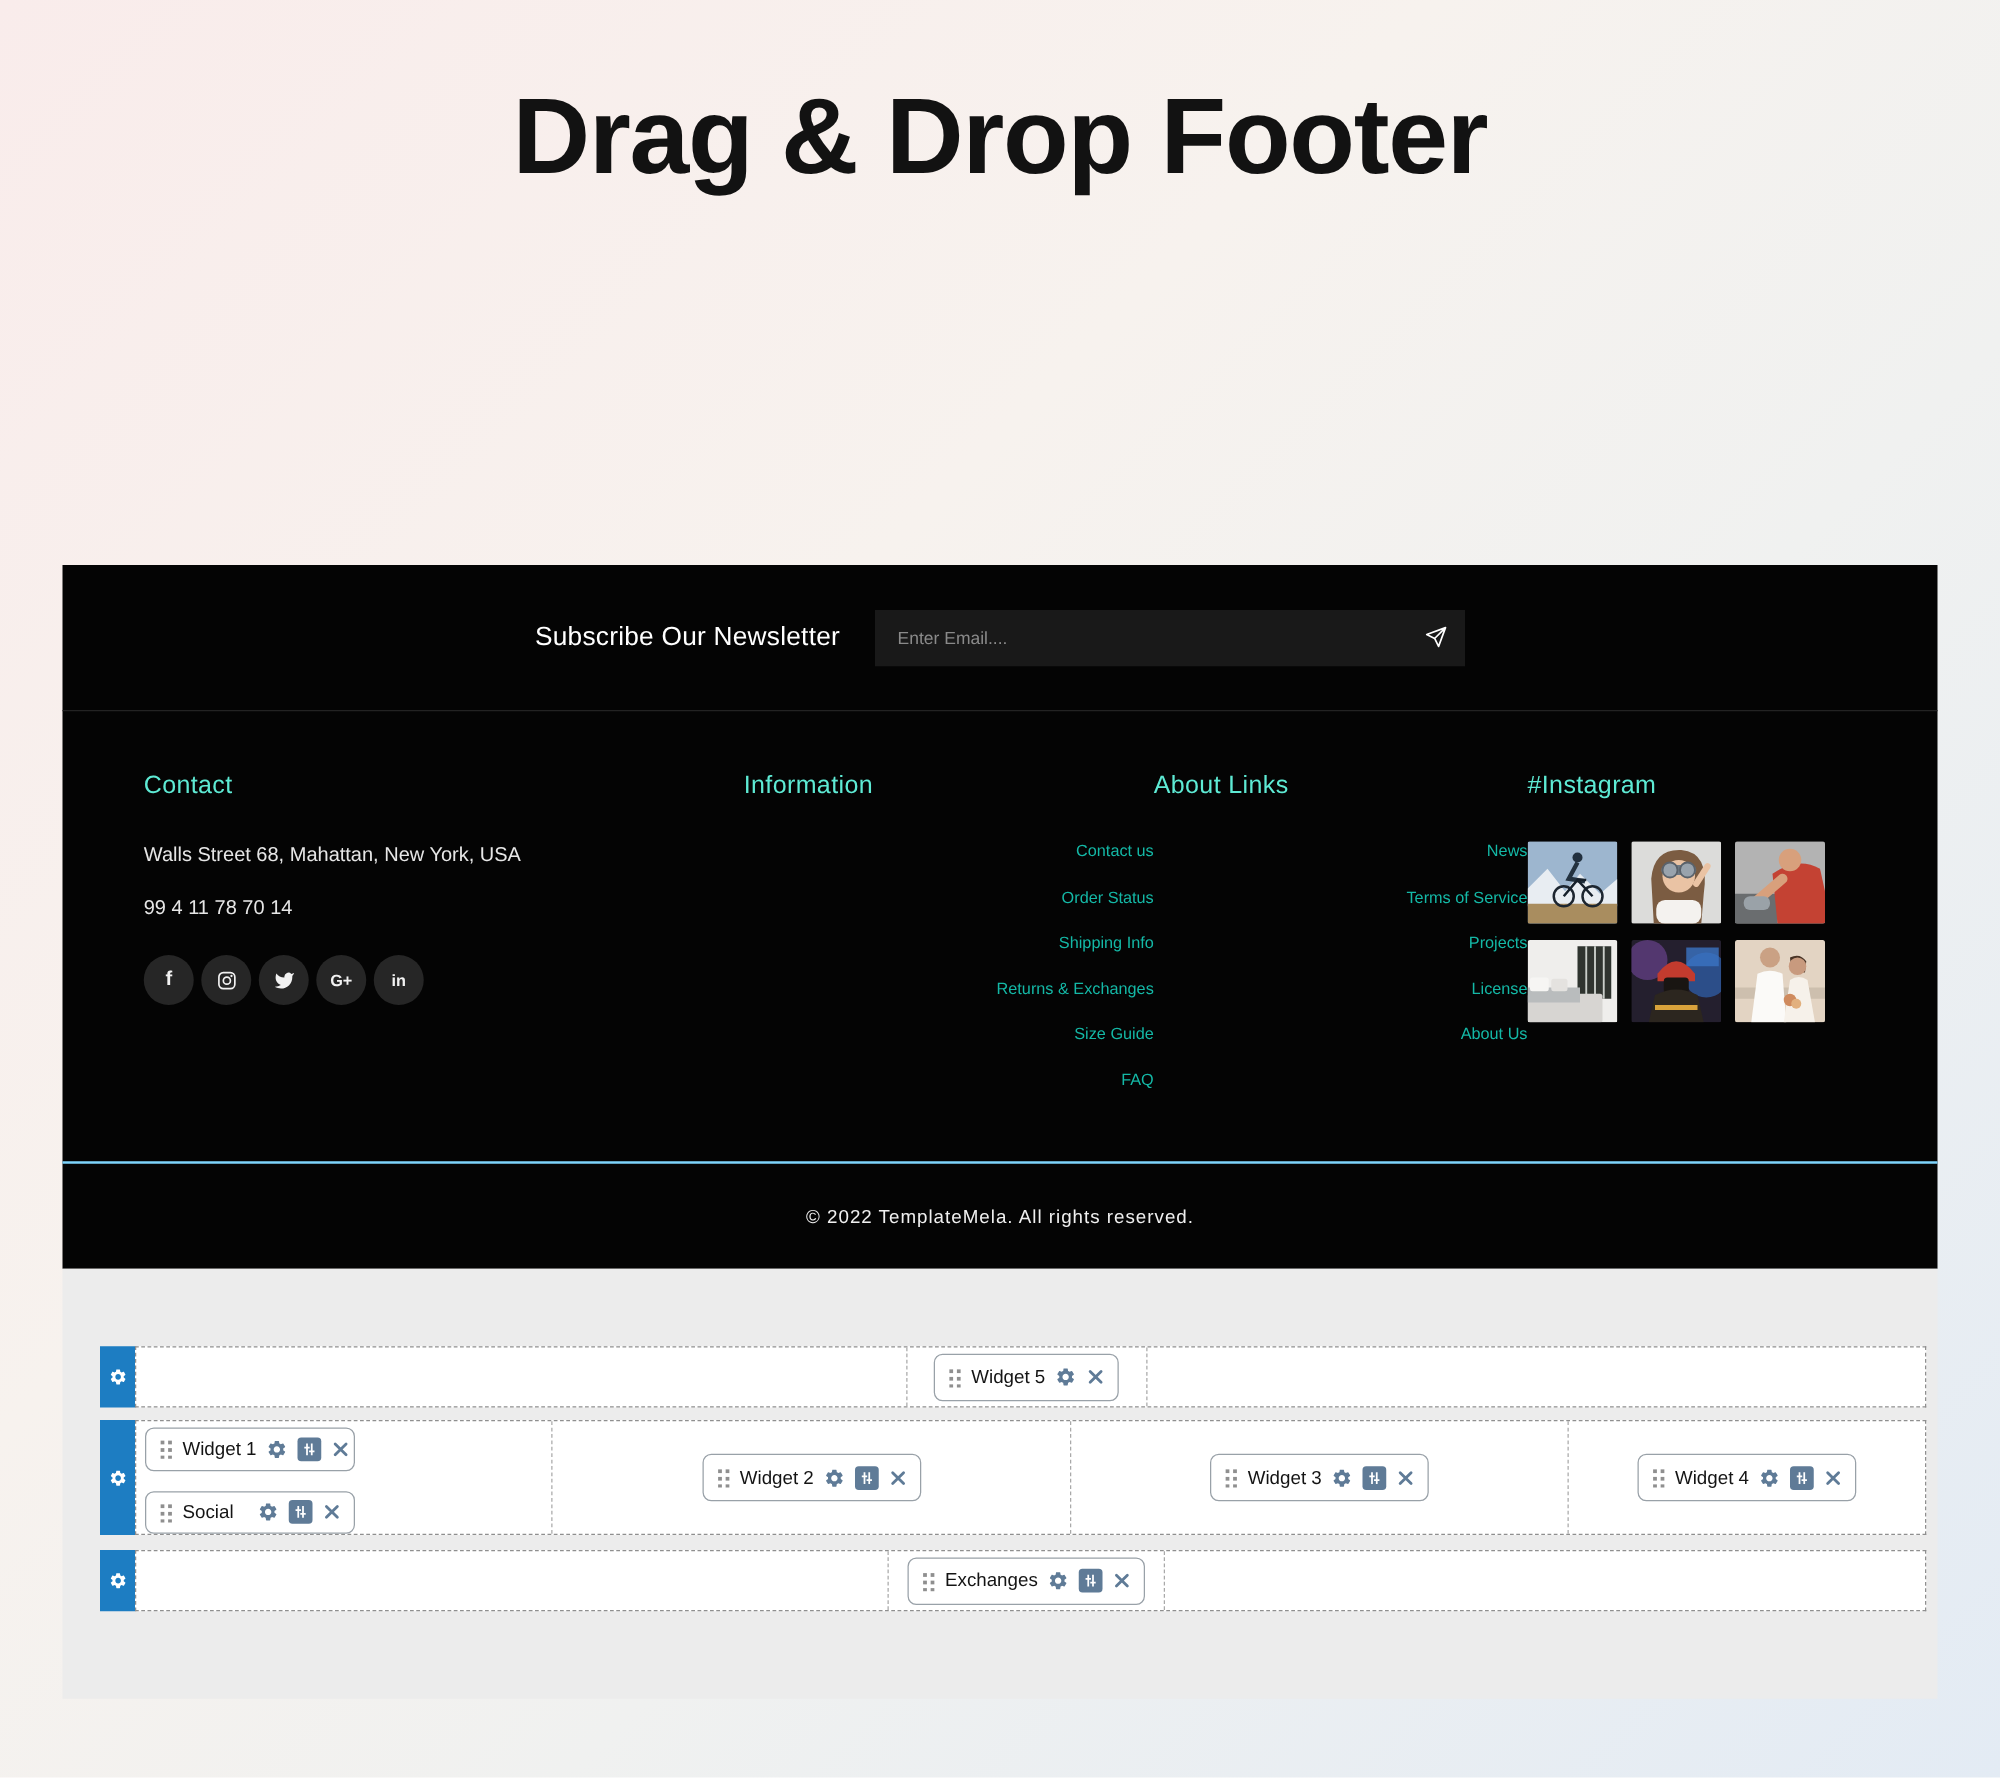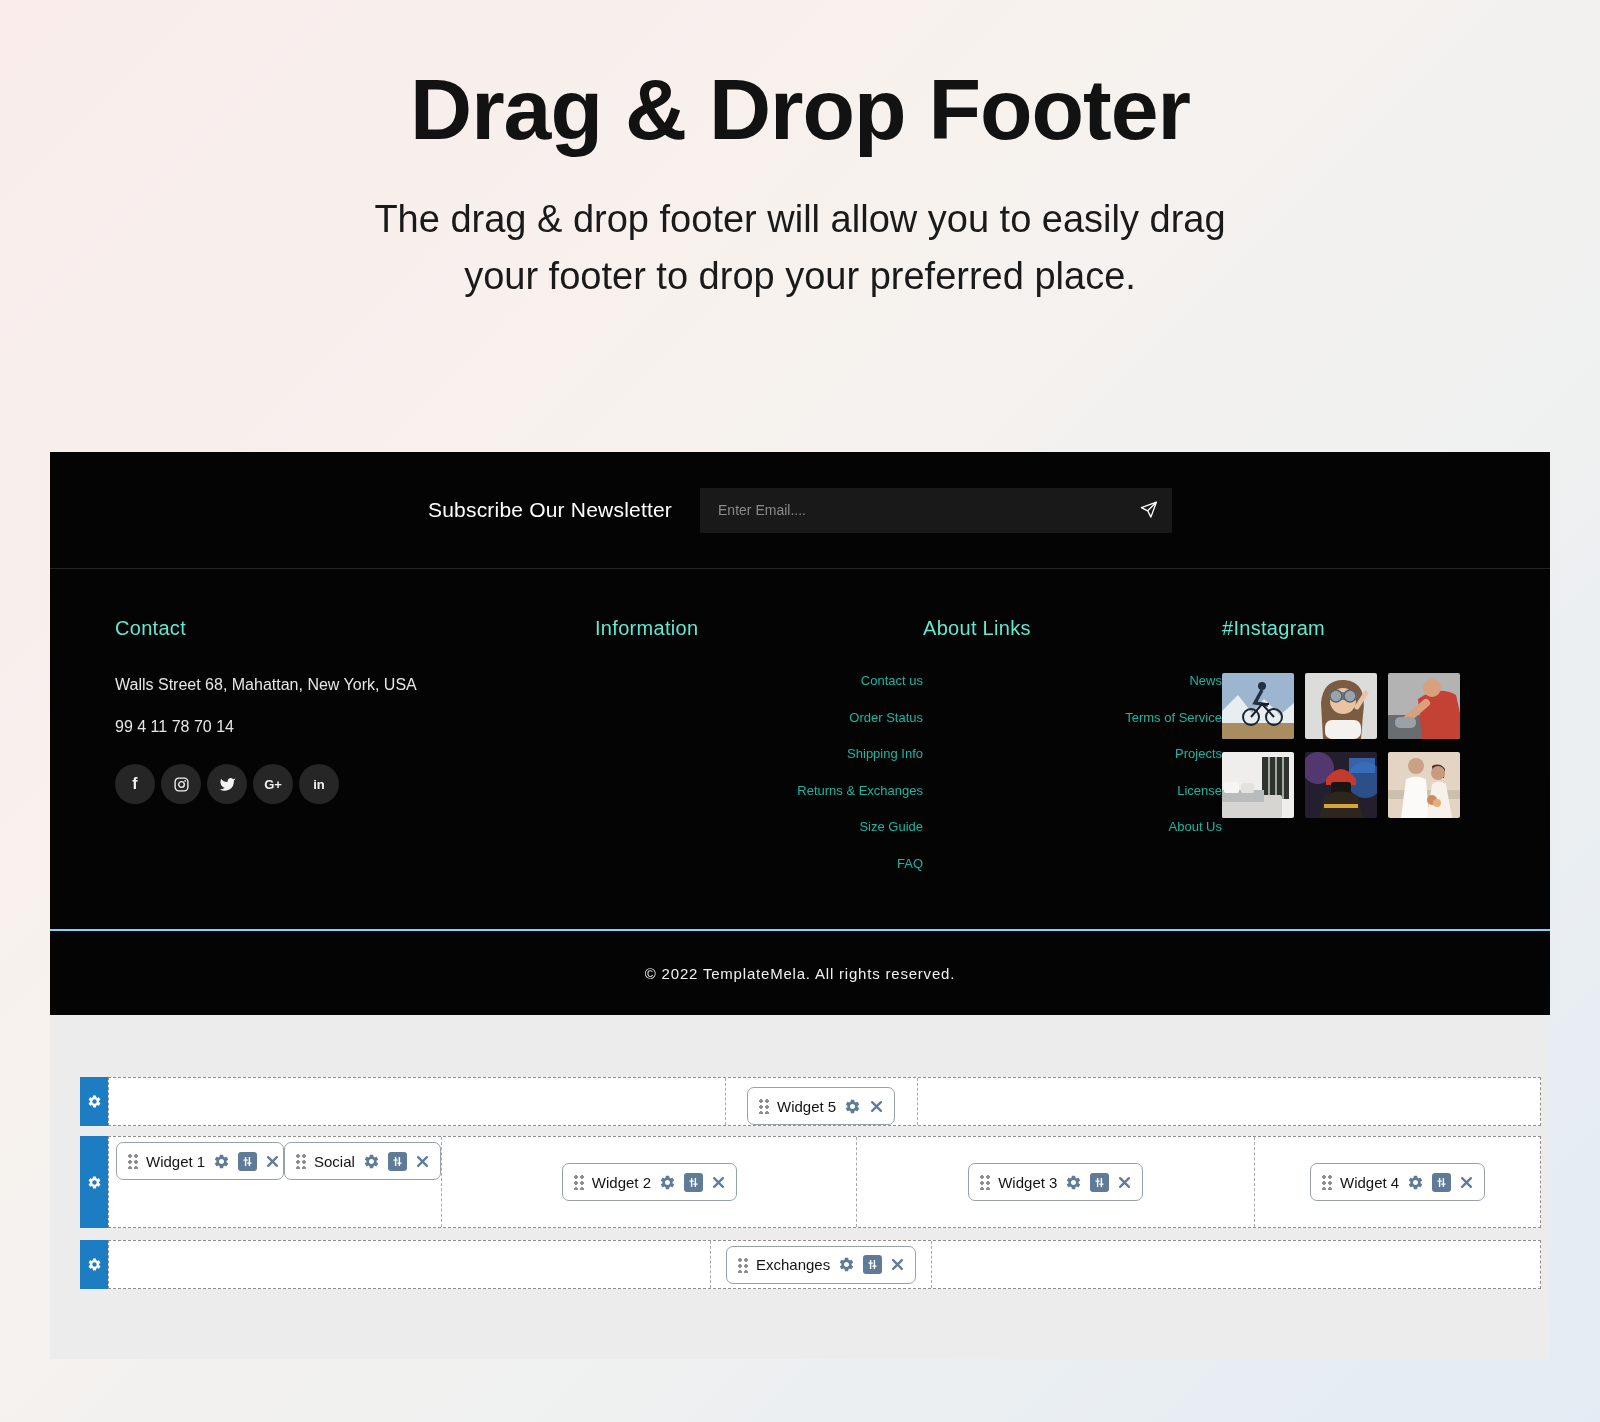--- a/index.html
+++ b/index.html
@@ -84,22 +84,22 @@
   .erow.r3 { margin-top:12px; }
   .row-handle {
     width:28px; background:#1d7dc2; flex:none; display:flex;
     align-items:center; justify-content:center; color:#fff; cursor:grab;
   }
   .row-body { flex:1; background:#fff; border:1px dashed #8f8f8f; display:flex; }
   .r1 .row-body, .r3 .row-body { height:49px; }
   .r2 .row-body { height:92px; }
   .cell { border-right:1px dashed #a9a9a9; display:flex; align-items:center; justify-content:center; }
   .cell:last-child { border-right:none; }
-  .r1 .c1 { width:43.1%; } .r1 .c2 { width:13.4%;align-items:flex-end; } .r1 .c3 { flex:1; }
-  .r2 .c1 { width:23.3%; flex-direction:row; align-items:flex-start; justify-content:flex-end; padding:5px 0 0 7px; gap:0; }
+  .r1 .c1 { width:43.1%; } .r1 .c2 { width:13.4%; } .r1 .c3 { flex:1; }
+  .r2 .c1 { width:23.3%; flex-direction:column; align-items:flex-start; justify-content:center; padding:5px 0 0 7px; gap:16px; }
   .r2 .c2 { width:29%; } .r2 .c3 { width:27.8%; } .r2 .c4 { flex:1; }
   .r3 .c1 { width:42.1%; } .r3 .c2 { width:15.4%; } .r3 .c3 { flex:1; }
 
   .chip {
     display:inline-flex; align-items:center; gap:8px; background:#fff;
     border:1.5px solid #99a1a8; border-radius:7px; padding:6px 10px; height:38px;
     cursor:grab;
   }
   .chip.fixed-w { width:168px; }
   .chip.fixed-w .chip-label { flex:1; }
@@ -126,24 +126,20 @@
     <path d="M5 5l14 14M19 5L5 19" stroke="currentColor" stroke-width="3.6" stroke-linecap="round" fill="none"></path>
   </symbol>
   <symbol id="i-sliders" viewBox="0 0 24 24">
     <path d="M8.5 3.5v17M15.5 3.5v17" stroke="#fff" stroke-width="2.6"></path>
     <path d="M4.5 9.5h8M11.5 15h8" stroke="#fff" stroke-width="2.6"></path>
   </symbol>
 </svg>
 
 <section class="hero">
   <h1>Drag &amp; Drop Footer</h1>
-  <div class="sub">
-    <div>The drag &amp; drop footer will allow you to easily drag</div>
-    <div>your footer to drop your preferred place.</div>
-  </div>
 </section>
 
 <section class="footer-preview">
 
   <div class="newsletter-bar">
     <span class="newsletter-label">Subscribe Our Newsletter</span>
     <span class="email-wrap">
       <input class="email-input" type="text" placeholder="Enter Email...." style="">
       <button class="send-btn">
         <svg width="19" height="19" viewBox="0 0 24 24">

